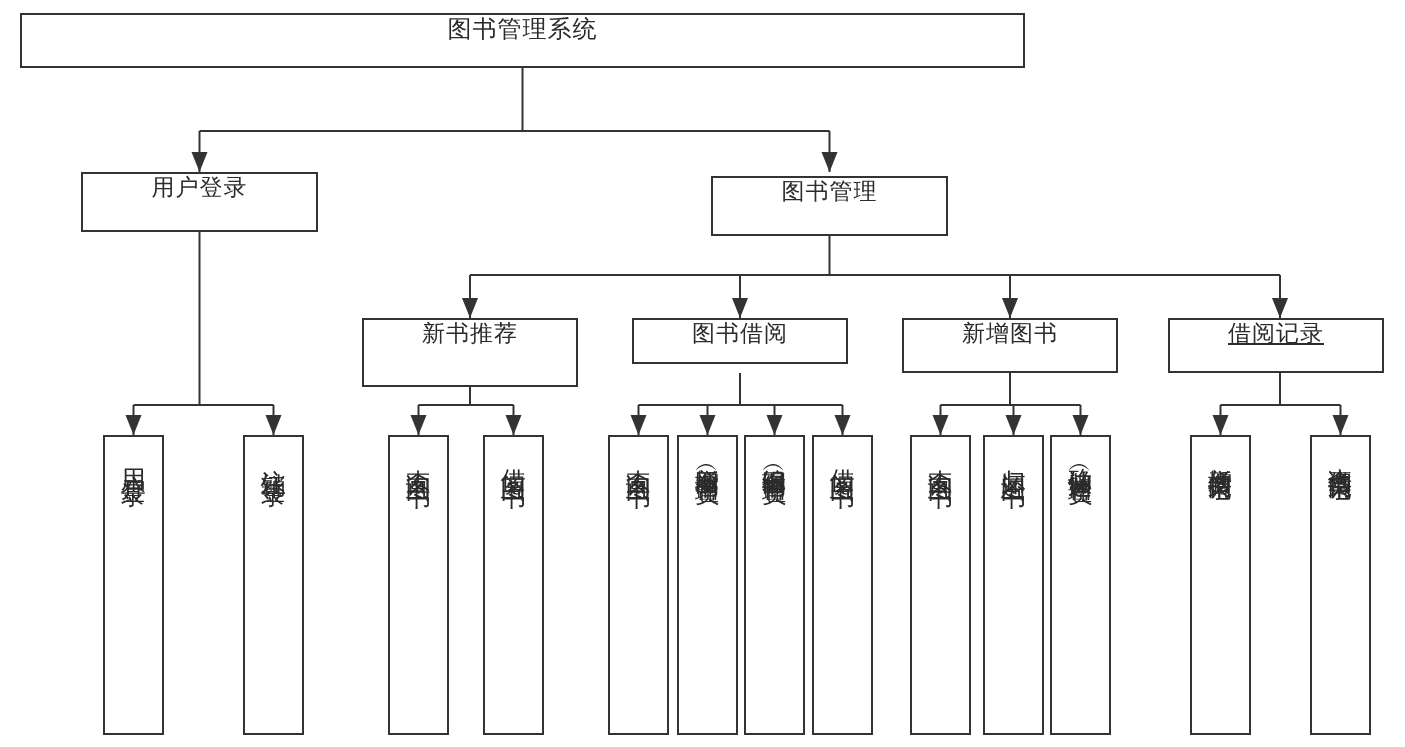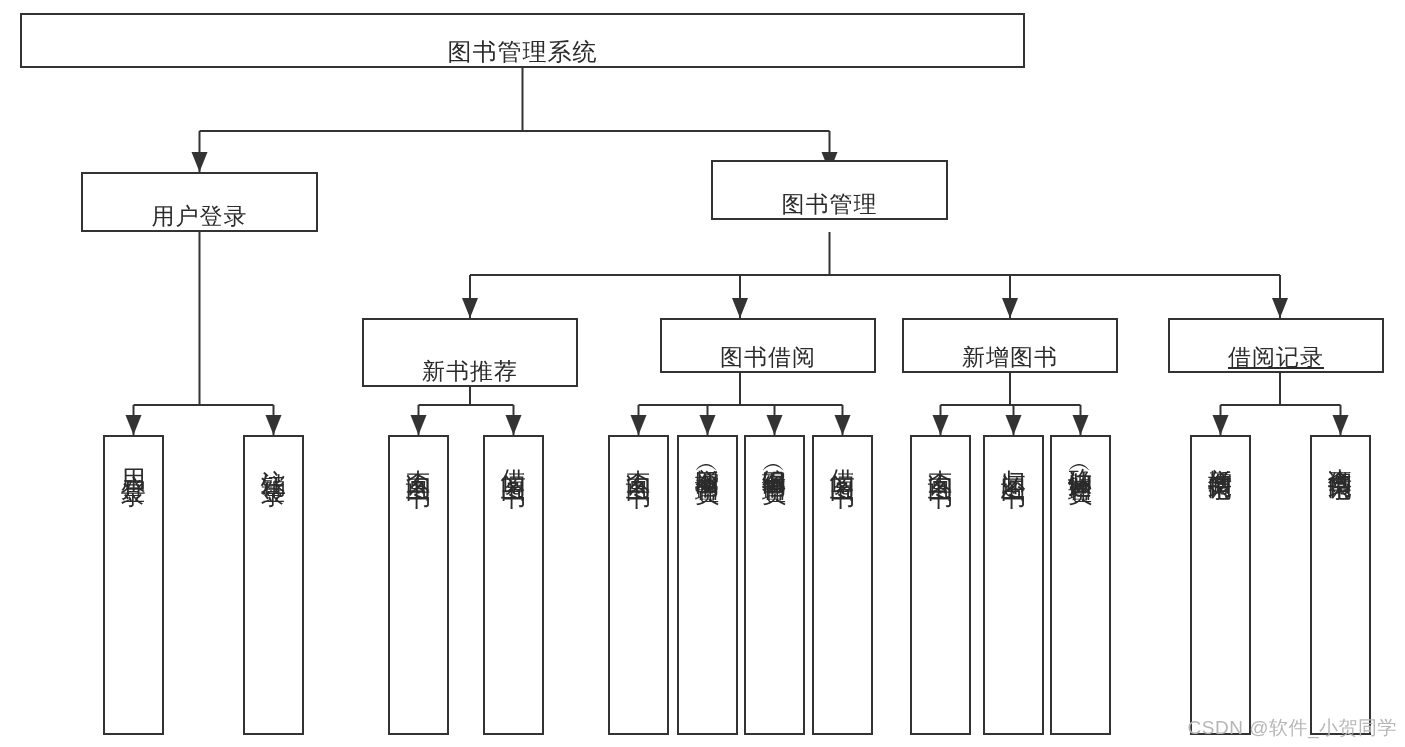--- a/index.html
+++ b/index.html
@@ -17,21 +17,21 @@
     background: #ffffff;
     overflow: hidden;
   }
   
   .node {
     position: absolute;
     box-sizing: border-box;
     background: #ffffff;
     border: 2px solid #333333;
     display: flex;
-    align-items: flex-end;
+    align-items: flex-start;
     justify-content: center;
     color: #2b2b2b;
   }
   .node-label {
     display: block;
     text-align: center;
     line-height: 1.18;
     color: #2b2b2b;
     white-space: pre-line;
   }
@@ -151,27 +151,27 @@
       <polygon points="1332.5,415 1348.5,415 1340.5,435"></polygon>
     </svg>
 
   <div id="nodes">
       <div class="node horiz root" style="left: 20px; top: 13px; width: 1005px; height: 55px;">
         <span class="node-label">图书管理系统</span>
       </div>
       <div class="node horiz" style="left: 81px; top: 172px; width: 237px; height: 60px;">
         <span class="node-label">用户登录</span>
       </div>
-      <div class="node horiz" style="left: 711px; top: 160px; width: 237px; height: 60px;">
+      <div class="node horiz" style="left: 711px; top: 176px; width: 237px; height: 60px;">
         <span class="node-label">图书管理</span>
       </div>
       <div class="node horiz" style="left: 362px; top: 318px; width: 216px; height: 69px;">
         <span class="node-label">新书推荐</span>
       </div>
-      <div class="node horiz" style="left: 632px; top: 318px; width: 216px; height: 55px; margin-left: 28px;">
+      <div class="node horiz" style="left: 632px; top: 318px; width: 216px; height: 46px;">
         <span class="node-label">图书借阅</span>
       </div>
       <div class="node horiz" style="left: 902px; top: 318px; width: 216px; height: 55px;">
         <span class="node-label">新增图书</span>
       </div>
       <div class="node horiz" style="left: 1168px; top: 318px; width: 216px; height: 55px; text-decoration: underline;">
         <span class="node-label">借阅记录</span>
       </div>
       <div class="node vert" style="left: 103px; top: 435px; width: 61px; height: 300px;">
         <span class="node-label">用户登录</span>
@@ -207,15 +207,14 @@
         <span class="node-label">确认归还（管理员）</span>
       </div>
       <div class="node vert tall" style="left: 1190px; top: 435px; width: 61px; height: 300px;">
         <span class="node-label">新增借阅记录</span>
       </div>
       <div class="node vert tall" style="left: 1310px; top: 435px; width: 61px; height: 300px;">
         <span class="node-label">查询借阅记录</span>
       </div>
     </div>
 
-  <div class="watermark">CSDN @软件_小贺同学</div>
 
 </div>
 
 </body></html>

